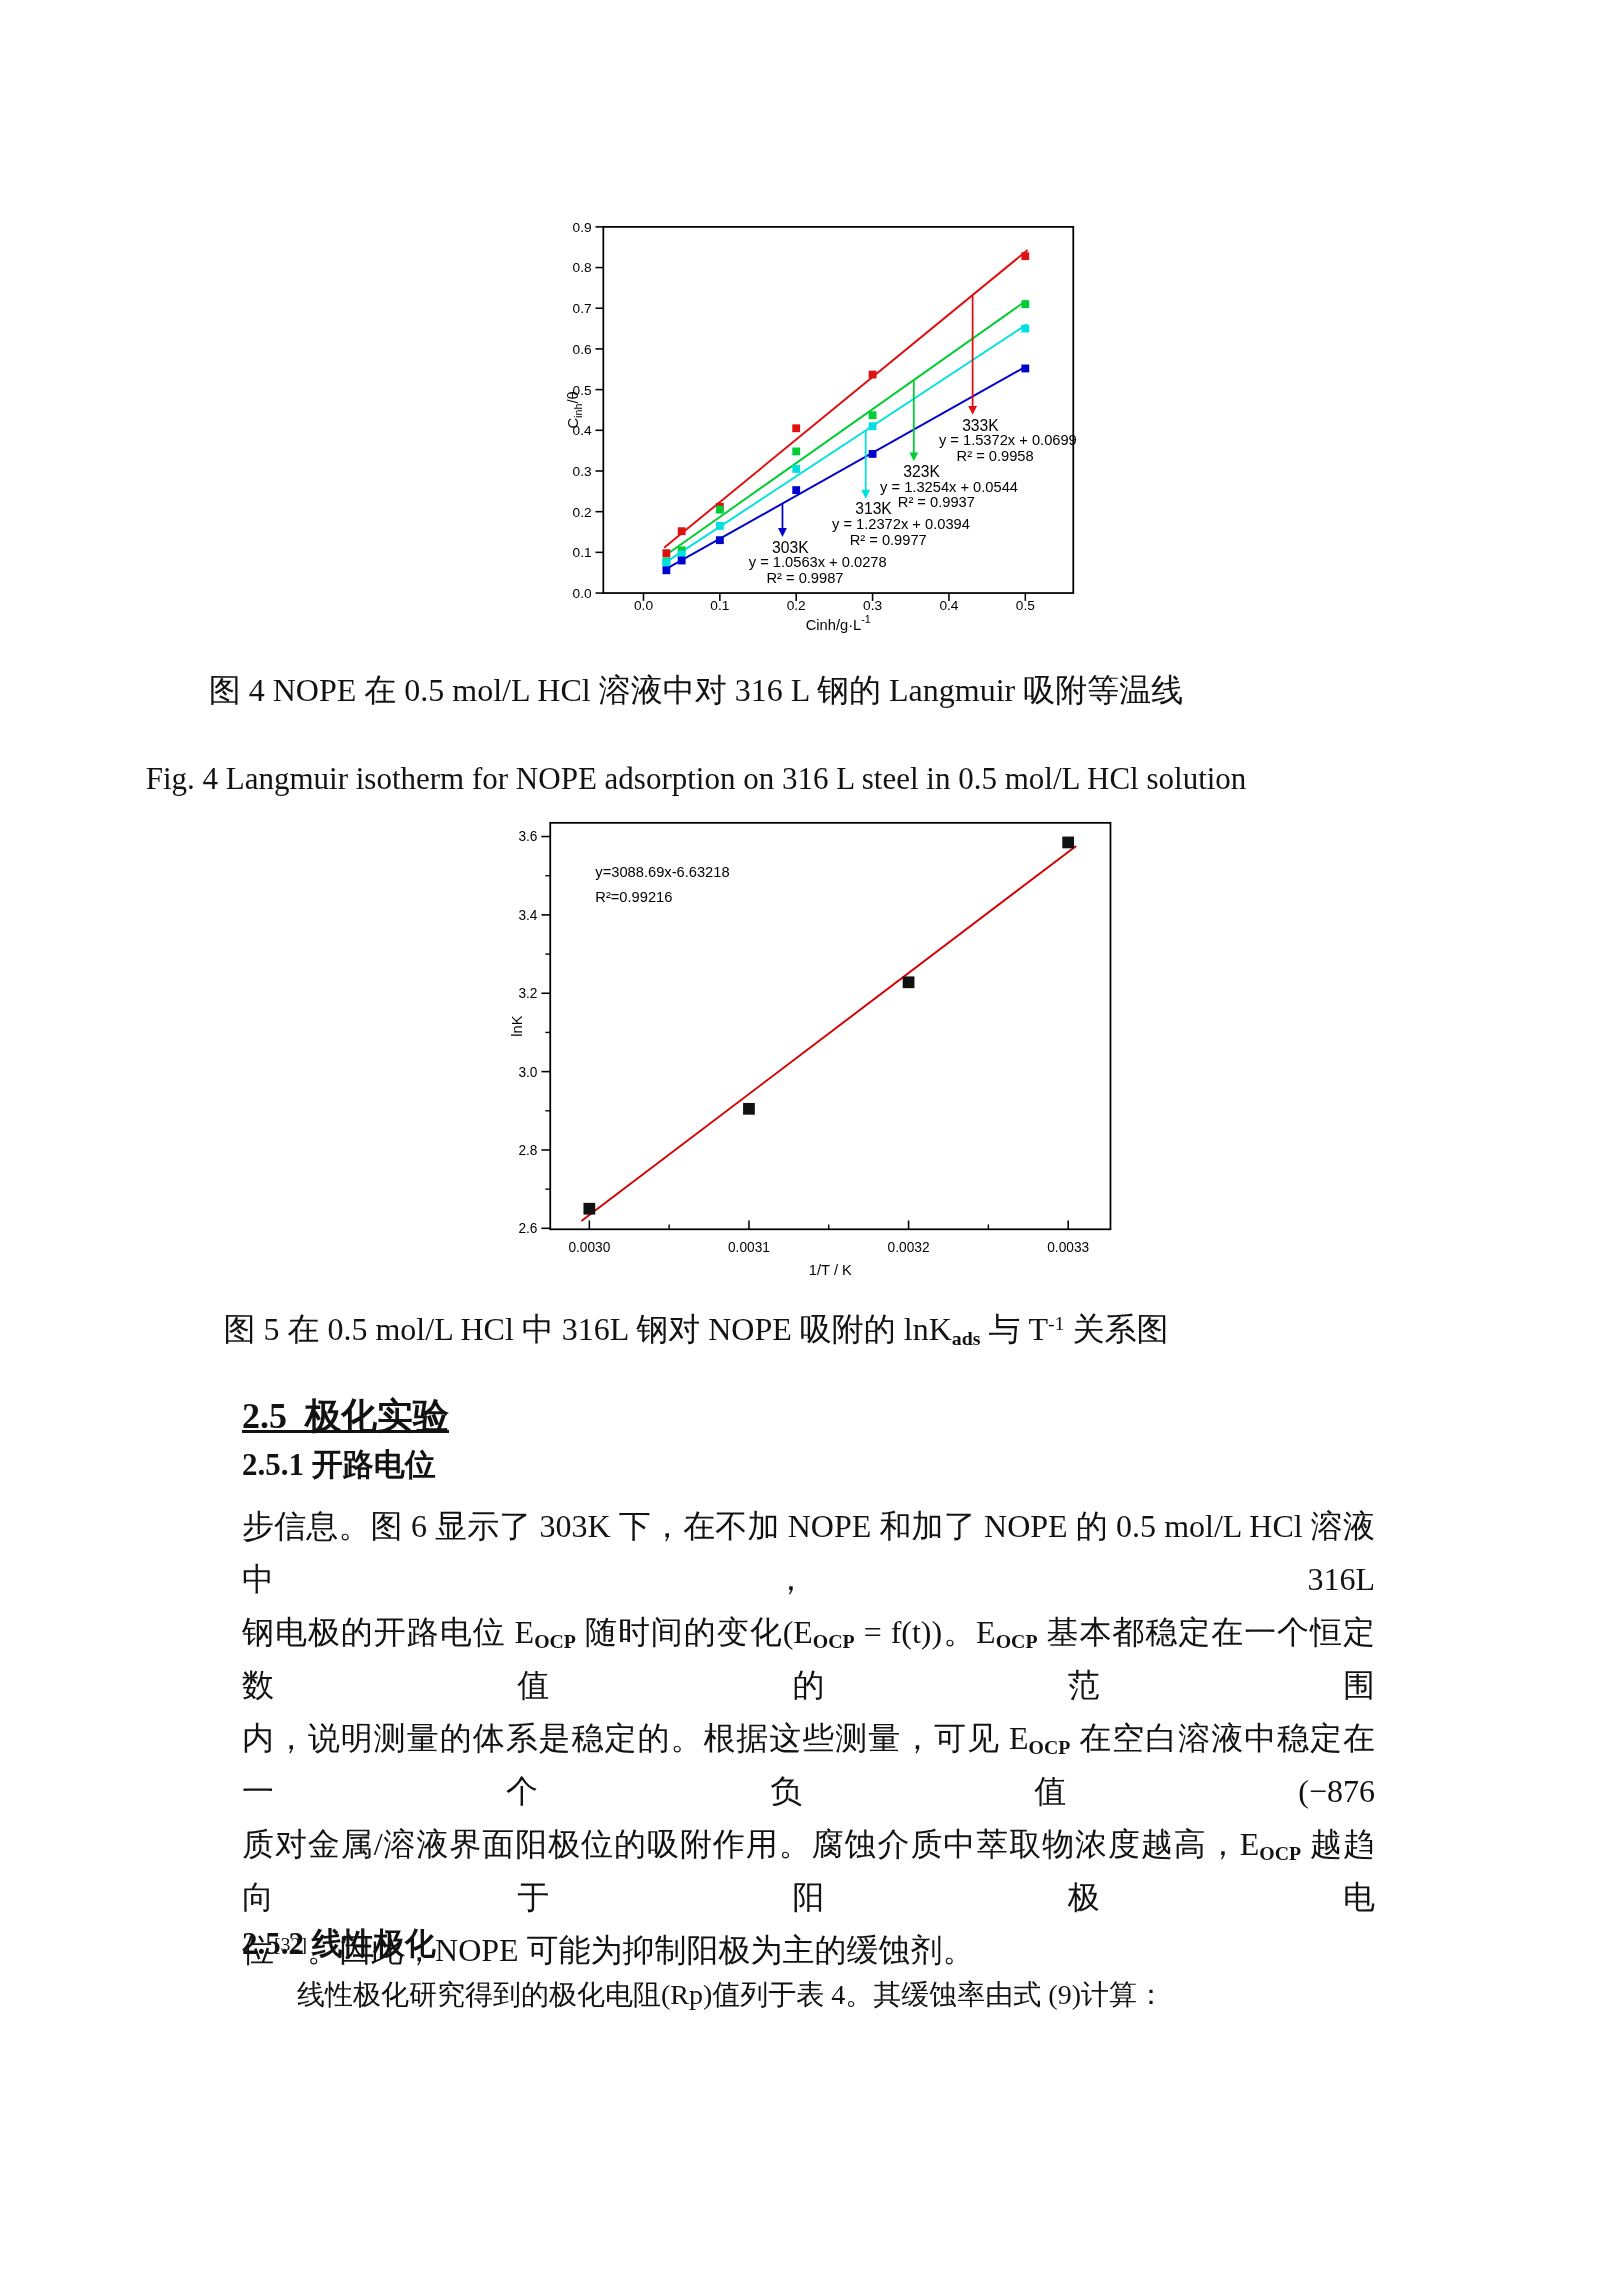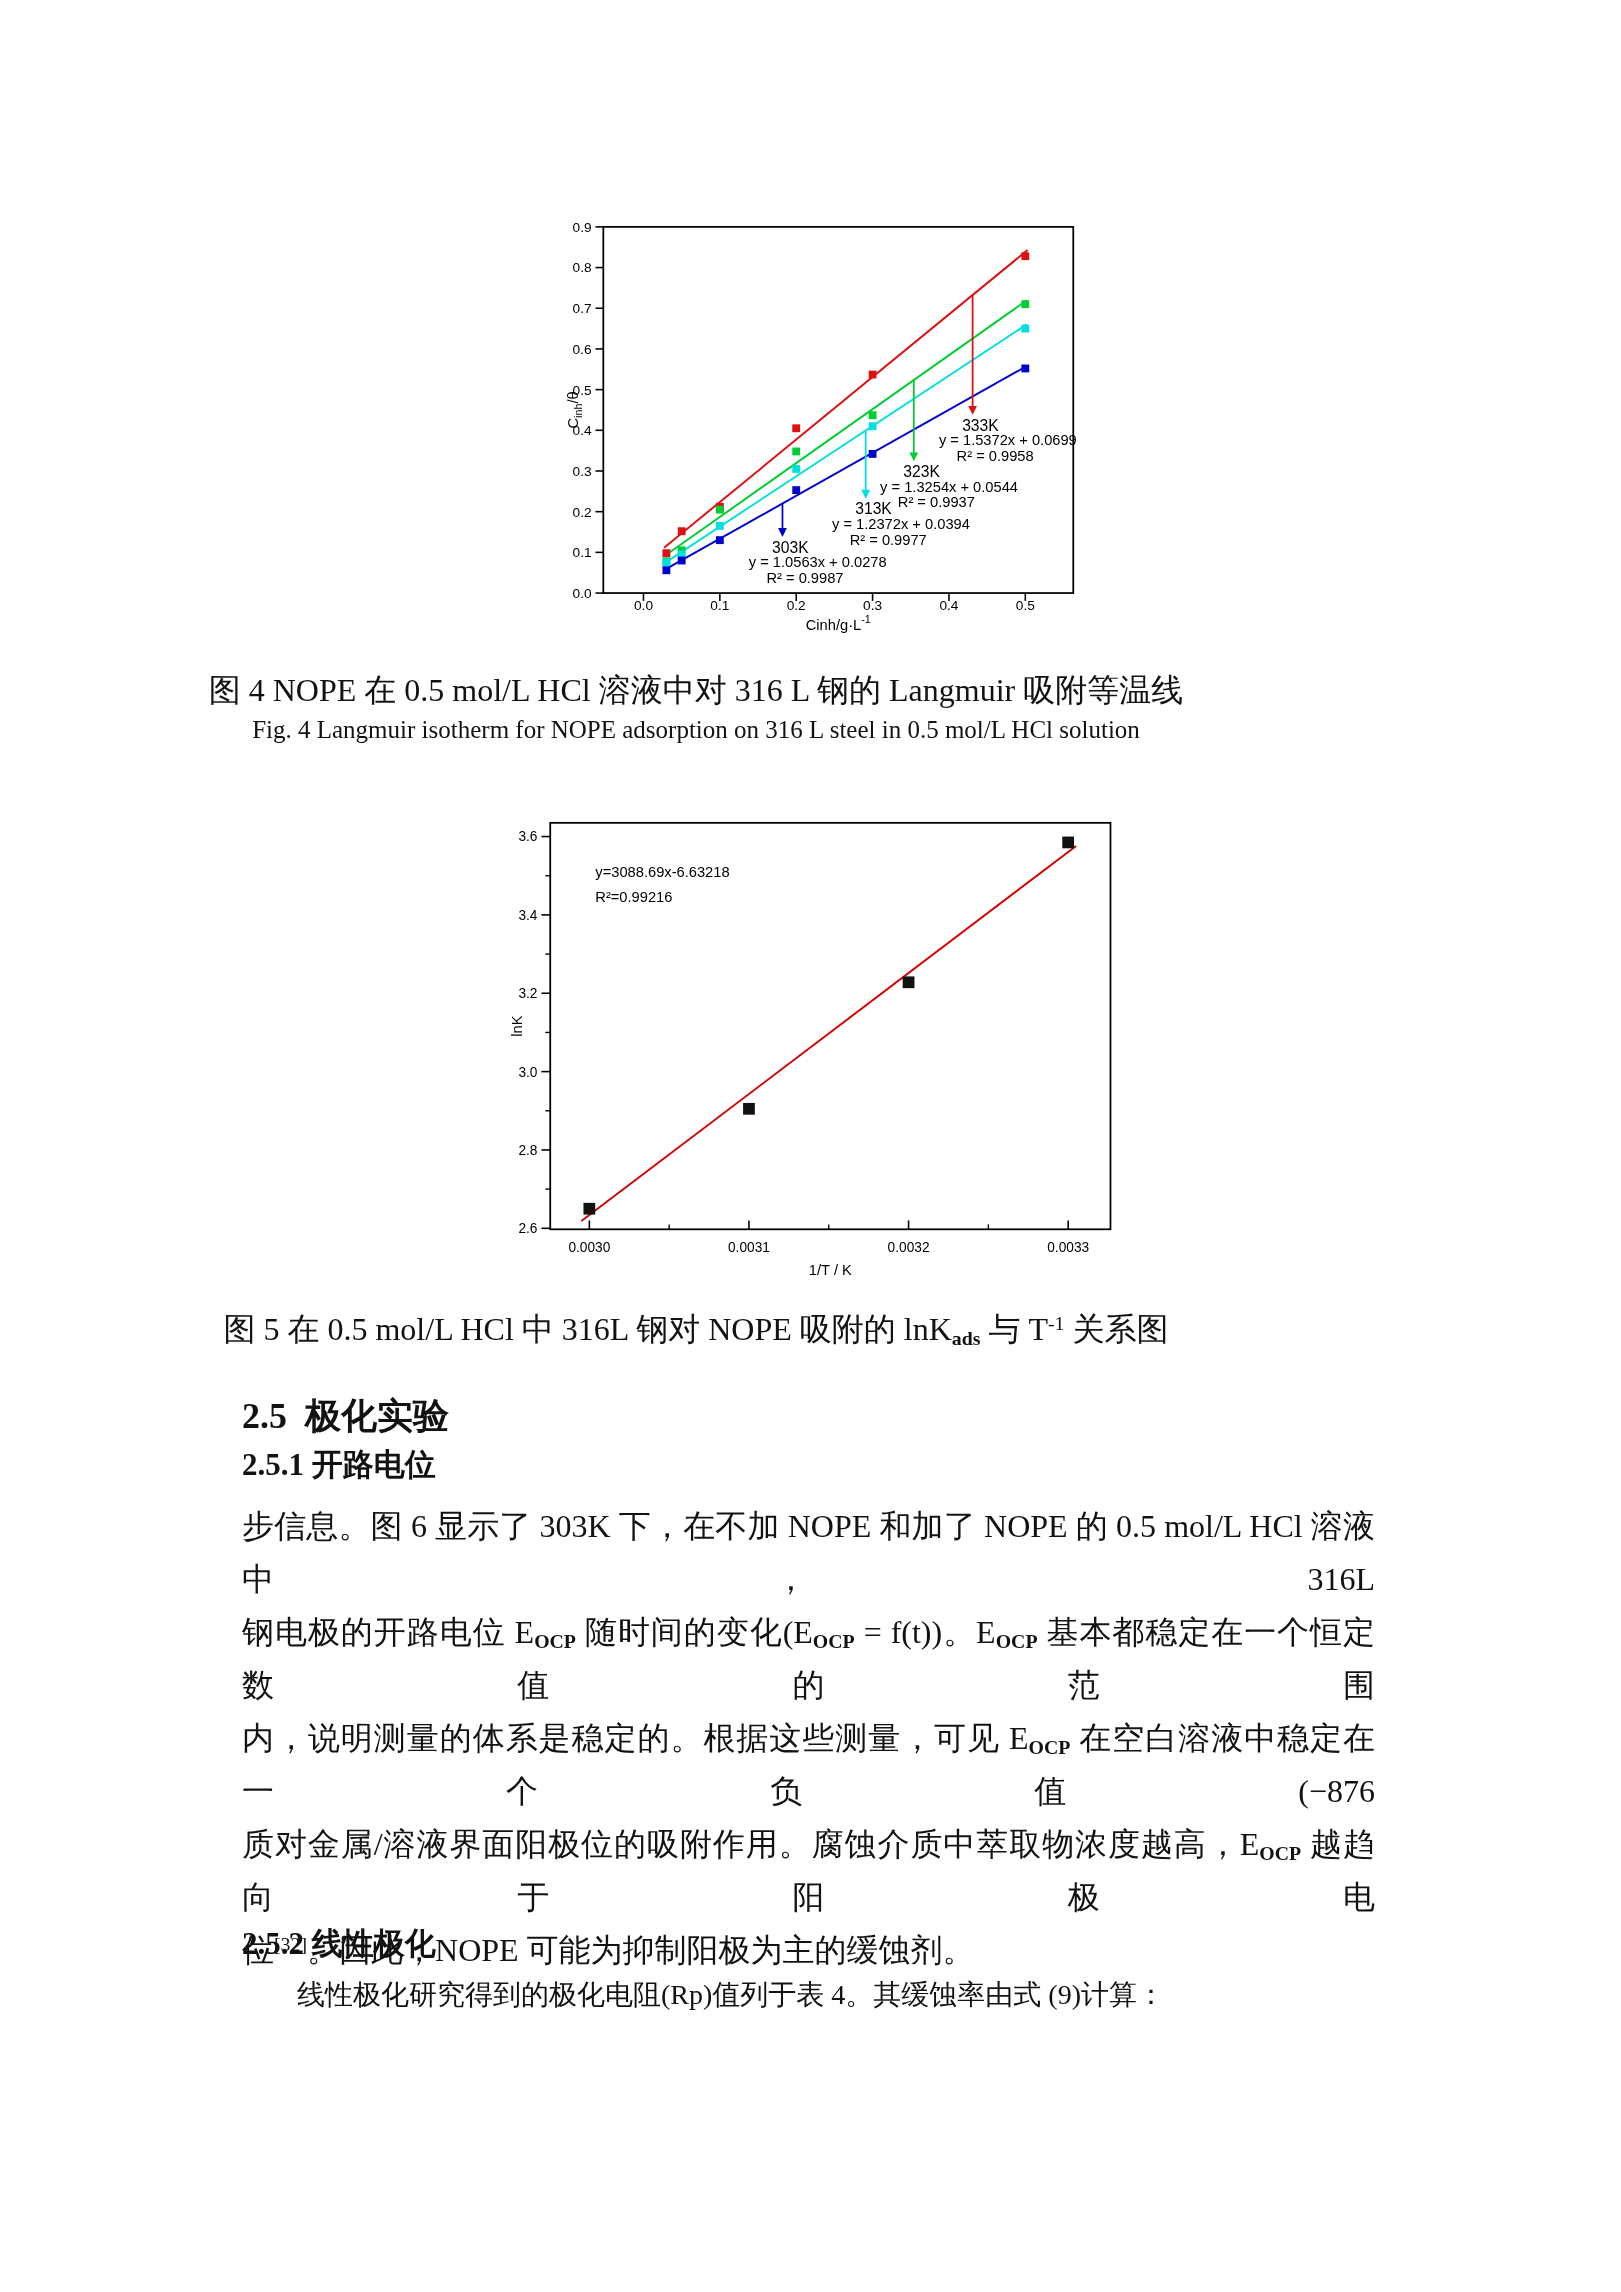--- a/index.html
+++ b/index.html
@@ -5,22 +5,22 @@
   html,body{margin:0;padding:0;background:#888;}
   .page{
     position:relative;width:1621px;height:2293px;margin:0 auto;
     background:#ffffff;overflow:hidden;color:#121212;
     font-family:"Liberation Serif", serif;
   }
   .chart{position:absolute;margin:0;padding:0;}
   .chart svg{display:block;}
   .cap{position:absolute;left:0;width:1392px;text-align:center;white-space:nowrap;}
   .cap.zh{font-size:32px;}
-  .cap.en{font-size:25px;}
-  .heading-major{position:absolute;left:242px;margin:0;font-size:36px;font-weight:bold;white-space:pre;}
+  .cap.en{font-size:31px;margin-top:45px;}
+  .heading-major{position:absolute;left:242px;margin:0;font-size:36px;font-weight:bold;white-space:pre;text-decoration:underline;}
   .heading-minor{position:absolute;left:242px;margin:0;font-size:31px;font-weight:bold;white-space:pre;}
   .para{position:absolute;left:242px;width:1133px;font-size:32px;line-height:53px;}
   .tline{text-align:justify;text-align-last:justify;}
   .tline.first{text-indent:65px;}
   .tline.last{text-align-last:left;}
   .para2{position:absolute;left:232px;width:1133px;font-size:28px;text-indent:65px;}
   sub{font-size:0.62em;vertical-align:-0.25em;line-height:0;font-weight:bold;}
   sup{font-size:0.62em;vertical-align:0.5em;line-height:0;}
 </style>
 </head>

